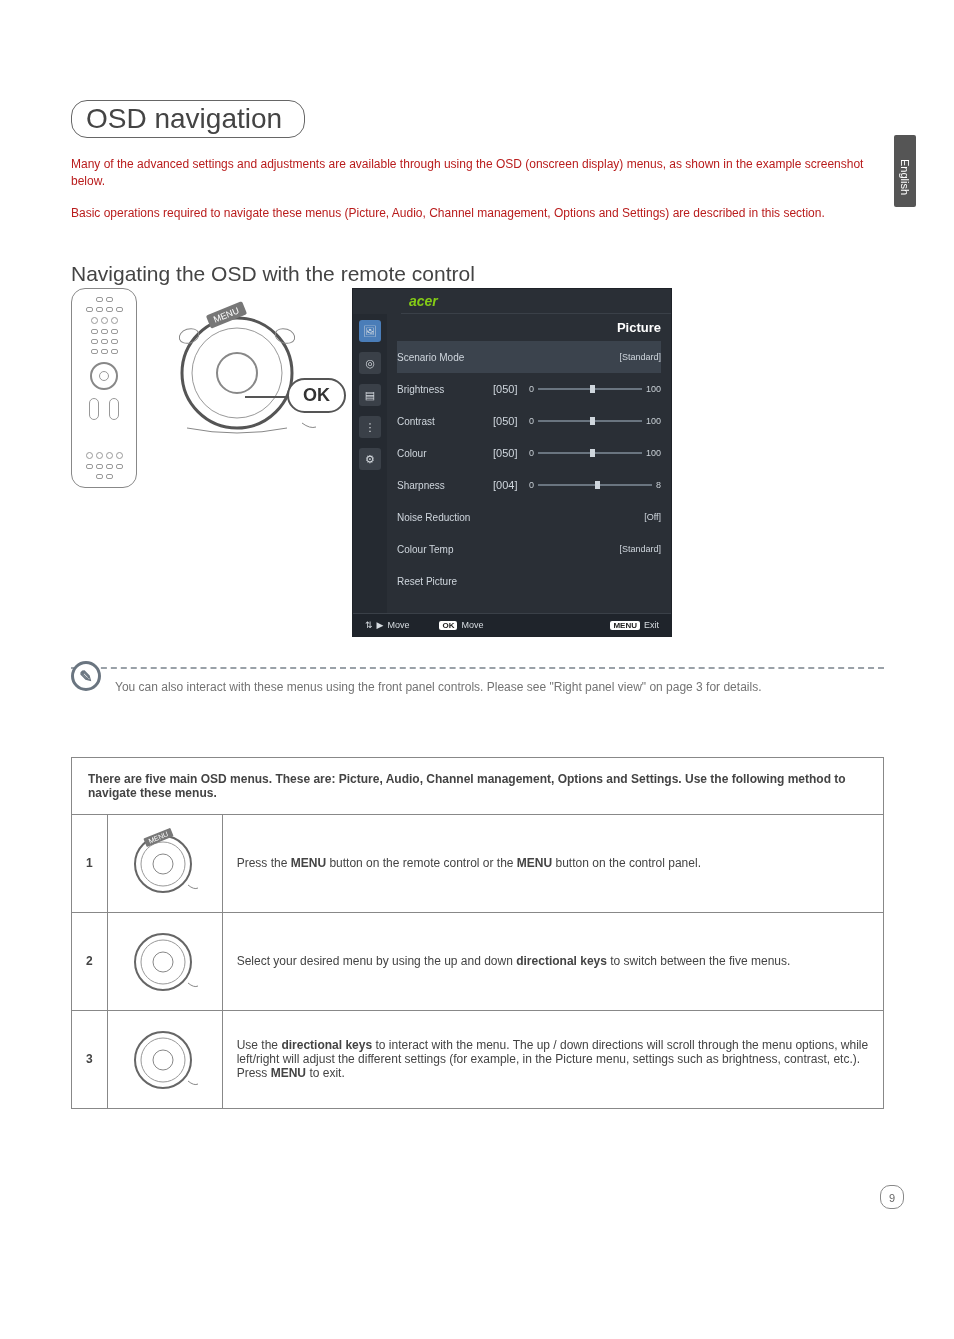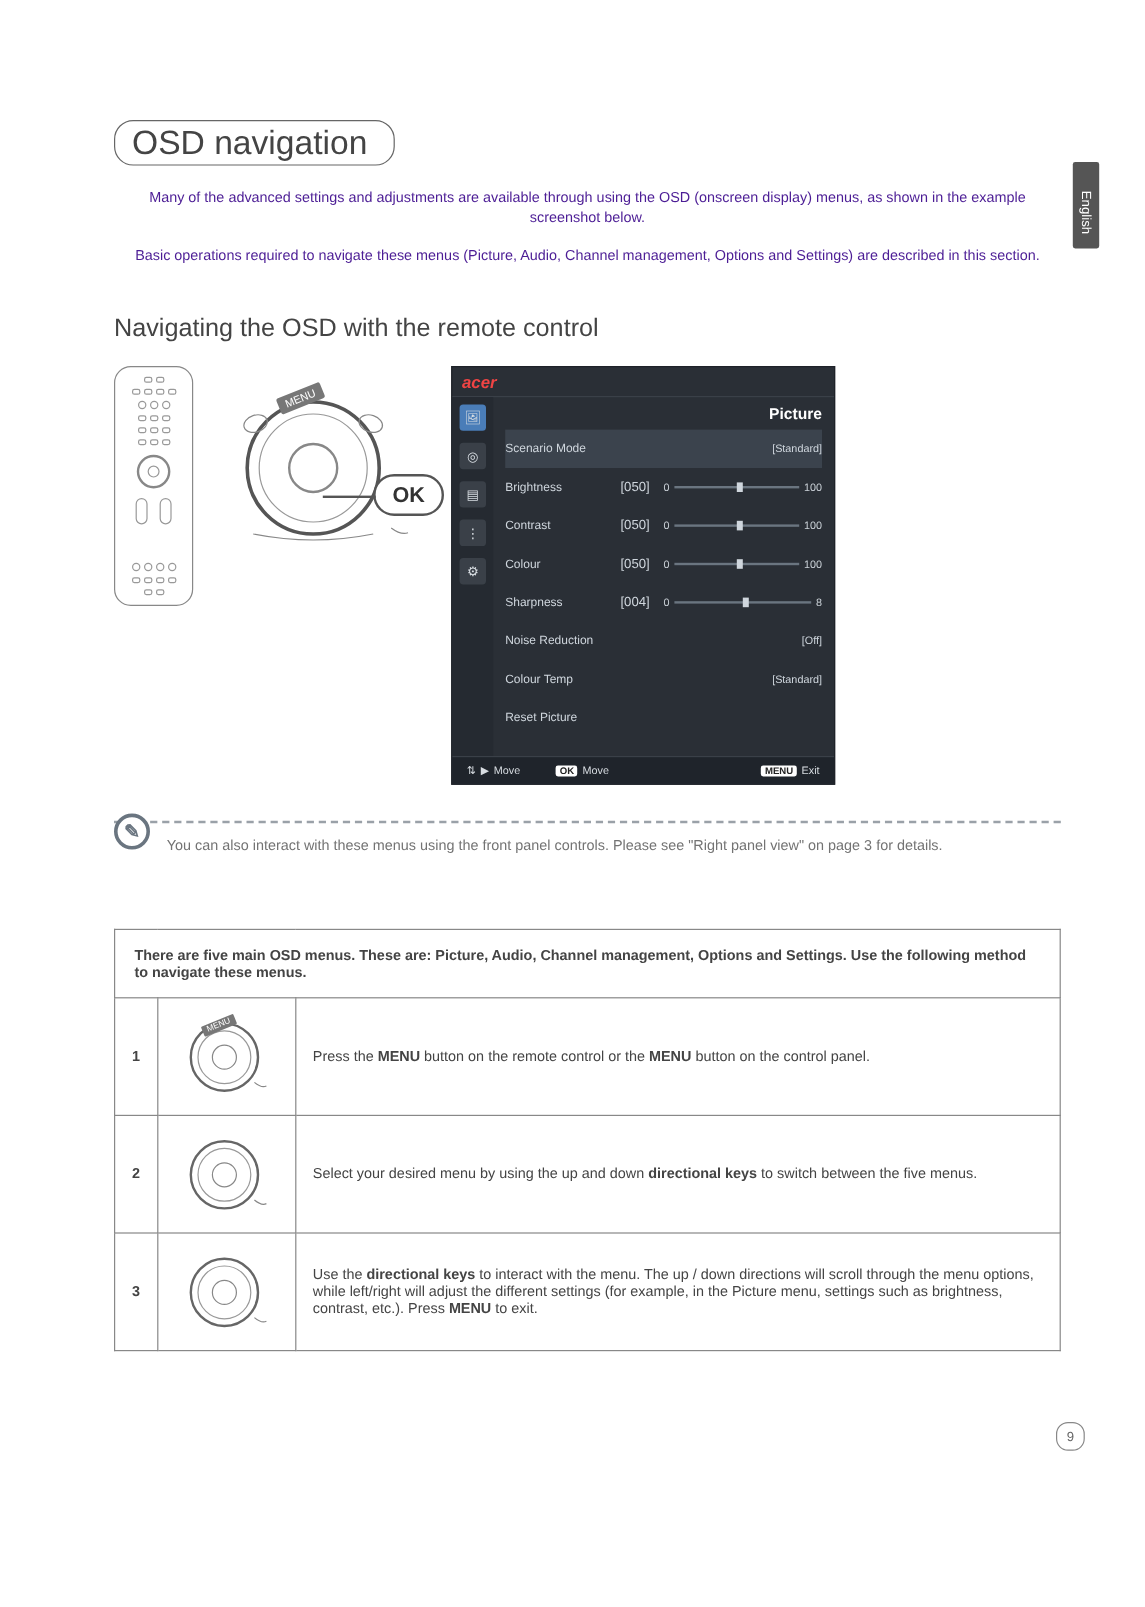--- a/index.html
+++ b/index.html
@@ -6,21 +6,21 @@
   body {
     width: 954px;
     height: 1339px;
     background: #fff;
     font-family: Arial, Helvetica, sans-serif;
     color: #333;
     position: relative;
     font-size: 12px;
   }
   .page {
-    padding: 100px 70px 40px 95px;
+    padding: 100px 70px 40px 71px;
   }
   .side-tab {
     position: absolute;
     right: 38px;
     top: 135px;
     width: 22px;
     height: 72px;
     background: #555;
     border-radius: 2px;
     color: #fff;
@@ -53,29 +53,28 @@
   h1.section-title {
     font-size: 28px;
     font-weight: normal;
     color: #444;
     font-family: "Trebuchet MS", Arial, sans-serif;
   }
   p.body {
     font-size: 12px;
     line-height: 1.45;
     margin-bottom: 14px;
-    color: #4c1d95;
-    text-align: center;
+    color: #b91c1c;
   }
   h2.subhead {
     font-size: 21px;
     font-weight: normal;
     color: #444;
     margin-top: 40px;
-    margin-bottom: 19px;
+    margin-bottom: 2px;
     font-family: "Trebuchet MS", Arial, sans-serif;
   }
   .illustration-row {
     display: flex;
     gap: 30px;
     align-items: flex-start;
     margin-bottom: 30px;
   }
   .remote-box {
     width: 66px;
@@ -130,24 +129,25 @@
   .osd-panel {
     width: 320px;
     background: #2a2f36;
     color:#d8dde2;
     font-size:10px;
     border:1px solid #1e2228;
   }
   .osd-logo {
     font-style:italic;
     font-weight:bold;
-    color:#ef4444;
+    color:#84cc16;
     font-size:14px;
     padding:4px 8px;
     border-bottom:1px solid #3a4048;
+    margin-left:48px;
   }
   .osd-body { display:flex; }
   .osd-nav { width:34px; background:#252a31; padding:6px 0; display:flex; flex-direction:column; align-items:center; gap:10px;}
   .osd-nav .navicon { width:22px; height:22px; background:#3a4048; border-radius:3px; display:flex; align-items:center; justify-content:center; font-size:11px;}
   .osd-nav .navicon.active { background:#4a7db8; }
   .osd-main { flex:1; padding:6px 10px 16px 10px; }
   .osd-heading { font-size:13px; font-weight:bold; color:#fff; margin-bottom:6px;text-align:right;}
   .osd-row { display:flex; align-items:center; height:32px; }
   .osd-row .lbl { flex:0 0 96px; color:#cfd6dd;}
   .osd-row .val { flex:0 0 36px; color:#cfd6dd; font-size:11px;}

